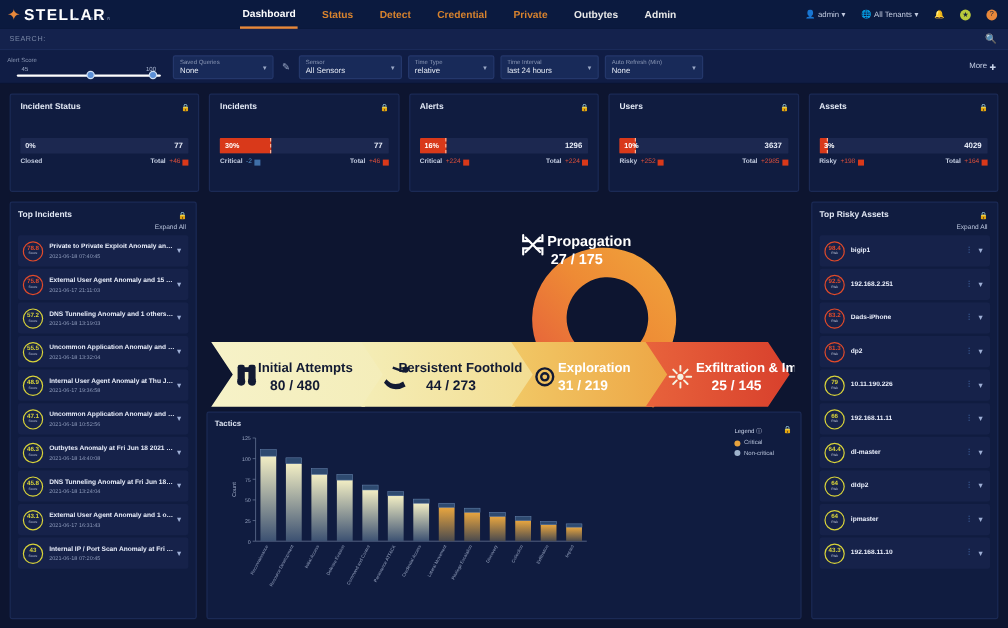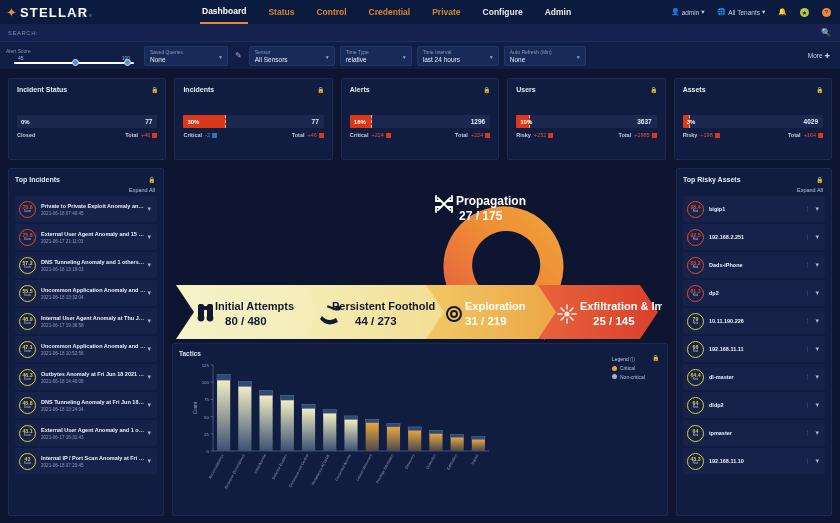--- a/index.html
+++ b/index.html
@@ -145,24 +145,24 @@
 
 <div class="topnav">
   <div class="logo">
     <span class="logo-star">✦</span>
     <span class="logo-text">STELLAR</span>
     <span class="logo-sub">C Y B E R</span>
   </div>
   <div class="navlinks">
     <div class="navlink active">Dashboard</div>
     <div class="navlink">Status</div>
-    <div class="navlink">Control</div>
+    <div class="navlink">Detect</div>
     <div class="navlink">Credential</div>
     <div class="navlink">Private</div>
-    <div class="navlink plain">Configure</div>
+    <div class="navlink plain">Outbytes</div>
     <div class="navlink plain">Admin</div>
   </div>
   <div class="navright">
     <div class="item">
       <span class="ic">👤</span>
       <span>admin</span>
       <span>▾</span>
     </div>
     <div class="item">
       <span class="ic">🌐</span>

